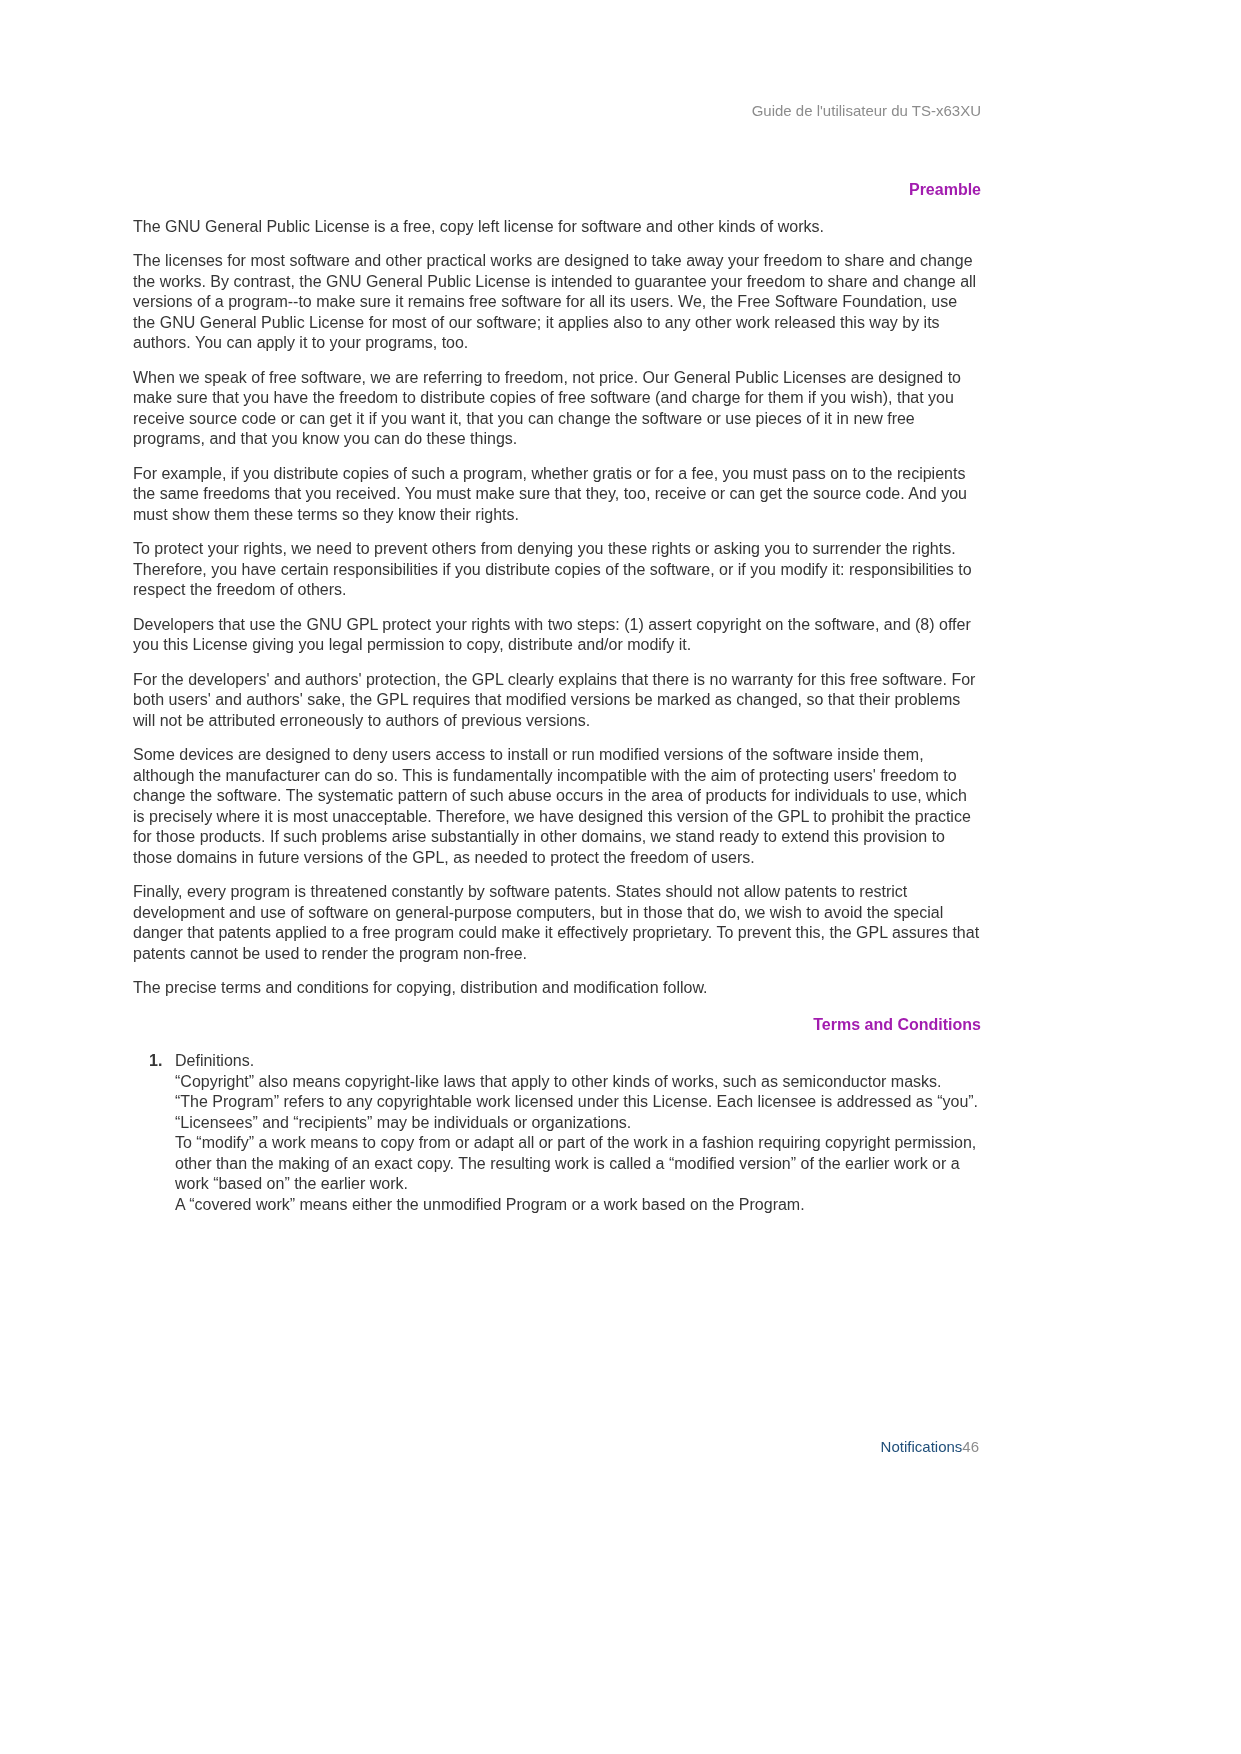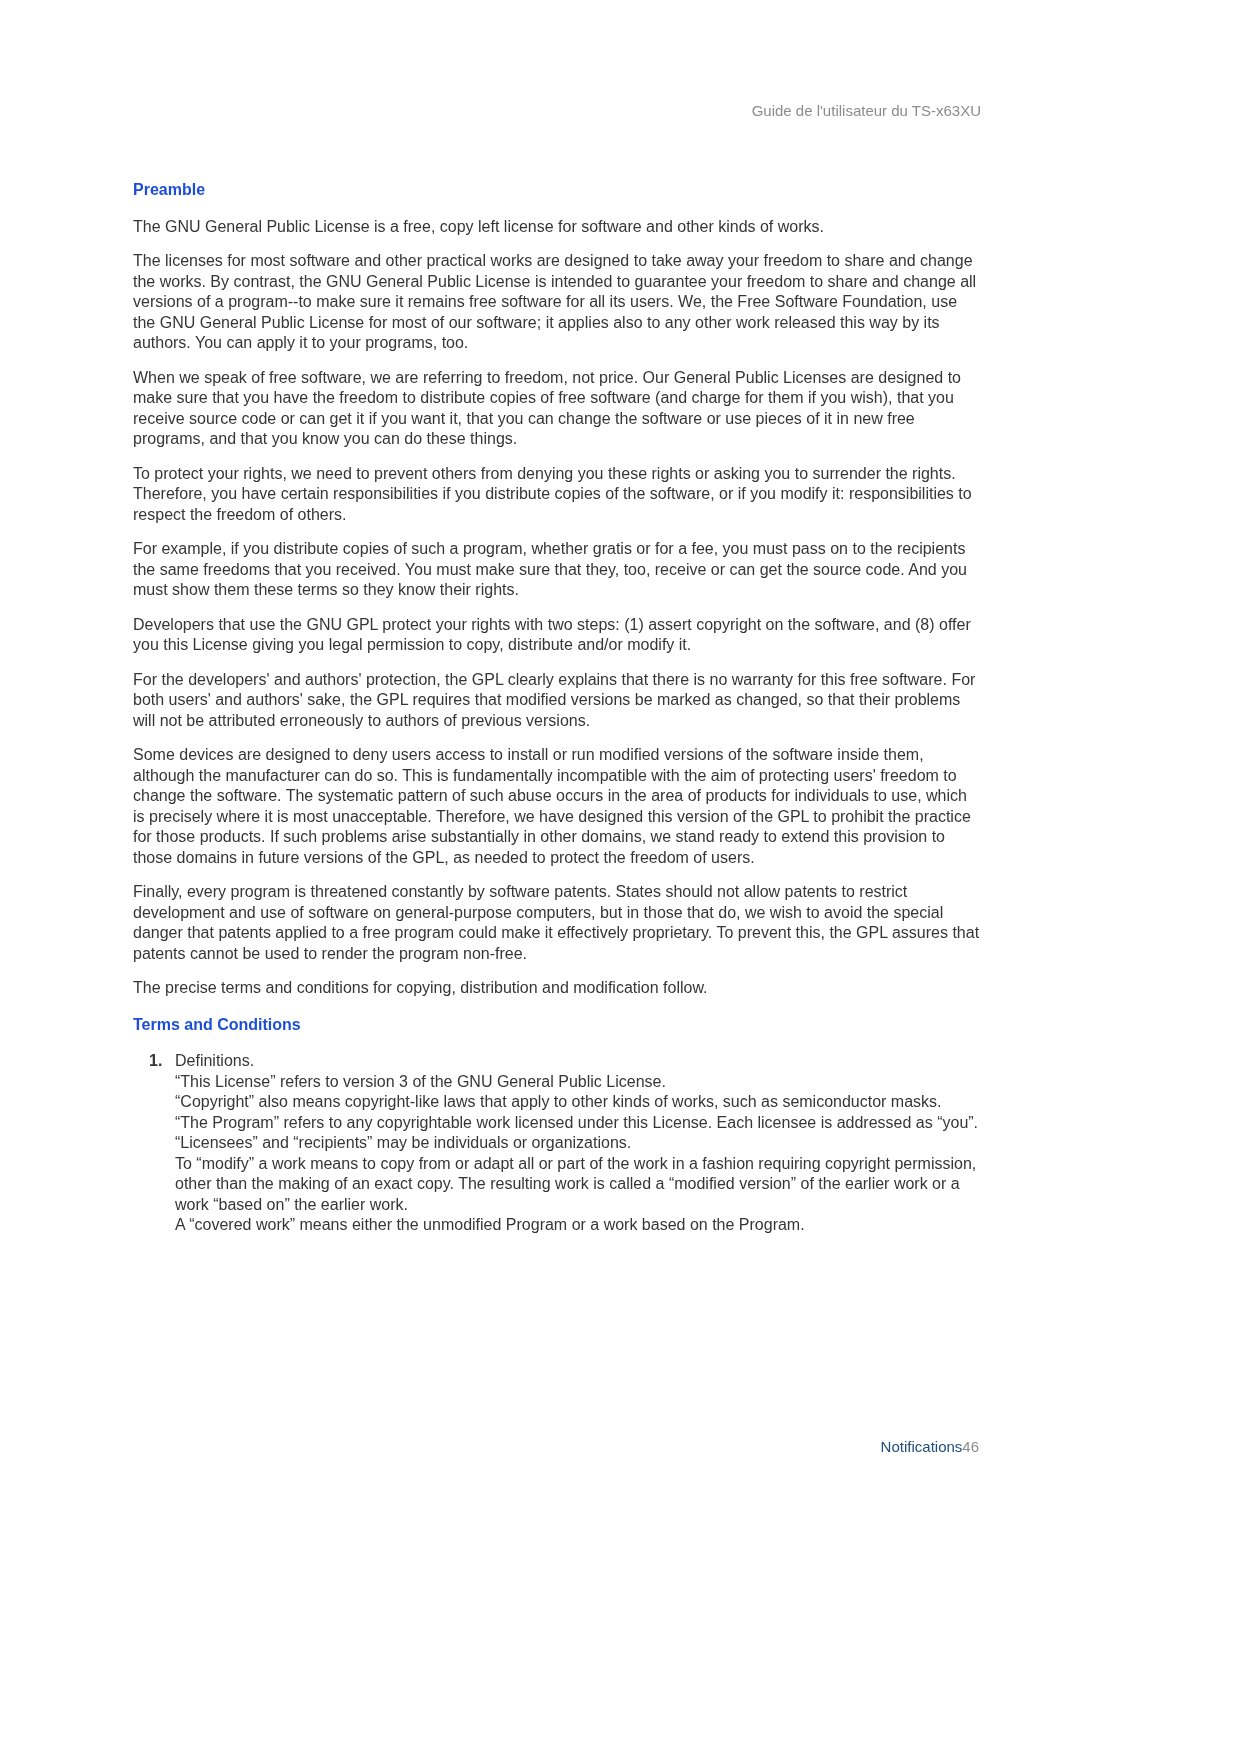--- a/index.html
+++ b/index.html
@@ -34,22 +34,23 @@
     font-size: 16px;
     line-height: 20.5px;
   }
   .content p {
     margin: 0 0 14px 0;
   }
   h2.sec-heading {
     font-size: 16px;
     line-height: 20.5px;
     font-weight: bold;
-    color: #1d4ed8;
+    color: #a21caf;
     margin: 0 0 16px 0;
+    text-align: right;
   }
   h2.sec-heading.terms {
     margin-top: 16px;
   }
   .def-row {
     display: flex;
     margin: 0 0 0 16px;
   }
   .def-num {
     font-weight: bold;
@@ -86,37 +87,36 @@
 
   <div class="doc-header">Guide de l'utilisateur du TS-x63XU</div>
 
   <div class="content">
 
     <h2 class="sec-heading">Preamble</h2>
 
     <p>The GNU General Public License is a free, copy left license for software and other kinds of works.</p>
     <p>The licenses for most software and other practical works are designed to take away your freedom to share and change the works. By contrast, the GNU General Public License is intended to guarantee your freedom to share and change all versions of a program--to make sure it remains free software for all its users. We, the Free Software Foundation, use the GNU General Public License for most of our software; it applies also to any other work released this way by its authors. You can apply it to your programs, too.</p>
     <p>When we speak of free software, we are referring to freedom, not price. Our General Public Licenses are designed to make sure that you have the freedom to distribute copies of free software (and charge for them if you wish), that you receive source code or can get it if you want it, that you can change the software or use pieces of it in new free programs, and that you know you can do these things.</p>
+    <p>For example, if you distribute copies of such a program, whether gratis or for a fee, you must pass on to the recipients the same freedoms that you received. You must make sure that they, too, receive or can get the source code. And you must show them these terms so they know their rights.</p>
     <p>To protect your rights, we need to prevent others from denying you these rights or asking you to surrender the rights. Therefore, you have certain responsibilities if you distribute copies of the software, or if you modify it: responsibilities to respect the freedom of others.</p>
-    <p>For example, if you distribute copies of such a program, whether gratis or for a fee, you must pass on to the recipients the same freedoms that you received. You must make sure that they, too, receive or can get the source code. And you must show them these terms so they know their rights.</p>
     <p>Developers that use the GNU GPL protect your rights with two steps: (1) assert copyright on the software, and (8) offer you this License giving you legal permission to copy, distribute and/or modify it.</p>
     <p>For the developers' and authors' protection, the GPL clearly explains that there is no warranty for this free software. For both users' and authors' sake, the GPL requires that modified versions be marked as changed, so that their problems will not be attributed erroneously to authors of previous versions.</p>
     <p>Some devices are designed to deny users access to install or run modified versions of the software inside them, although the manufacturer can do so. This is fundamentally incompatible with the aim of protecting users' freedom to change the software. The systematic pattern of such abuse occurs in the area of products for individuals to use, which is precisely where it is most unacceptable. Therefore, we have designed this version of the GPL to prohibit the practice for those products. If such problems arise substantially in other domains, we stand ready to extend this provision to those domains in future versions of the GPL, as needed to protect the freedom of users.</p>
     <p>Finally, every program is threatened constantly by software patents. States should not allow patents to restrict development and use of software on general-purpose computers, but in those that do, we wish to avoid the special danger that patents applied to a free program could make it effectively proprietary. To prevent this, the GPL assures that patents cannot be used to render the program non-free.</p>
     <p>The precise terms and conditions for copying, distribution and modification follow.</p>
 
     <h2 class="sec-heading terms">Terms and Conditions</h2>
 
     <div class="def-row">
       <span class="def-num">1.</span>
       <span class="def-title">Definitions.</span>
     </div>
 
     <div class="def-items">
-      <p>“This License” refers to version 3 of the GNU General Public License.</p>
       <p>“Copyright” also means copyright-like laws that apply to other kinds of works, such as semiconductor masks.</p>
       <p>“The Program” refers to any copyrightable work licensed under this License. Each licensee is addressed as “you”. “Licensees” and “recipients” may be individuals or organizations.</p>
       <p>To “modify” a work means to copy from or adapt all or part of the work in a fashion requiring copyright permission, other than the making of an exact copy. The resulting work is called a “modified version” of the earlier work or a work “based on” the earlier work.</p>
       <p>A “covered work” means either the unmodified Program or a work based on the Program.</p>
     </div>
 
   </div>
 
   <div class="doc-footer">
     <span class="footer-label">Notifications</span><span class="footer-page">46</span>

